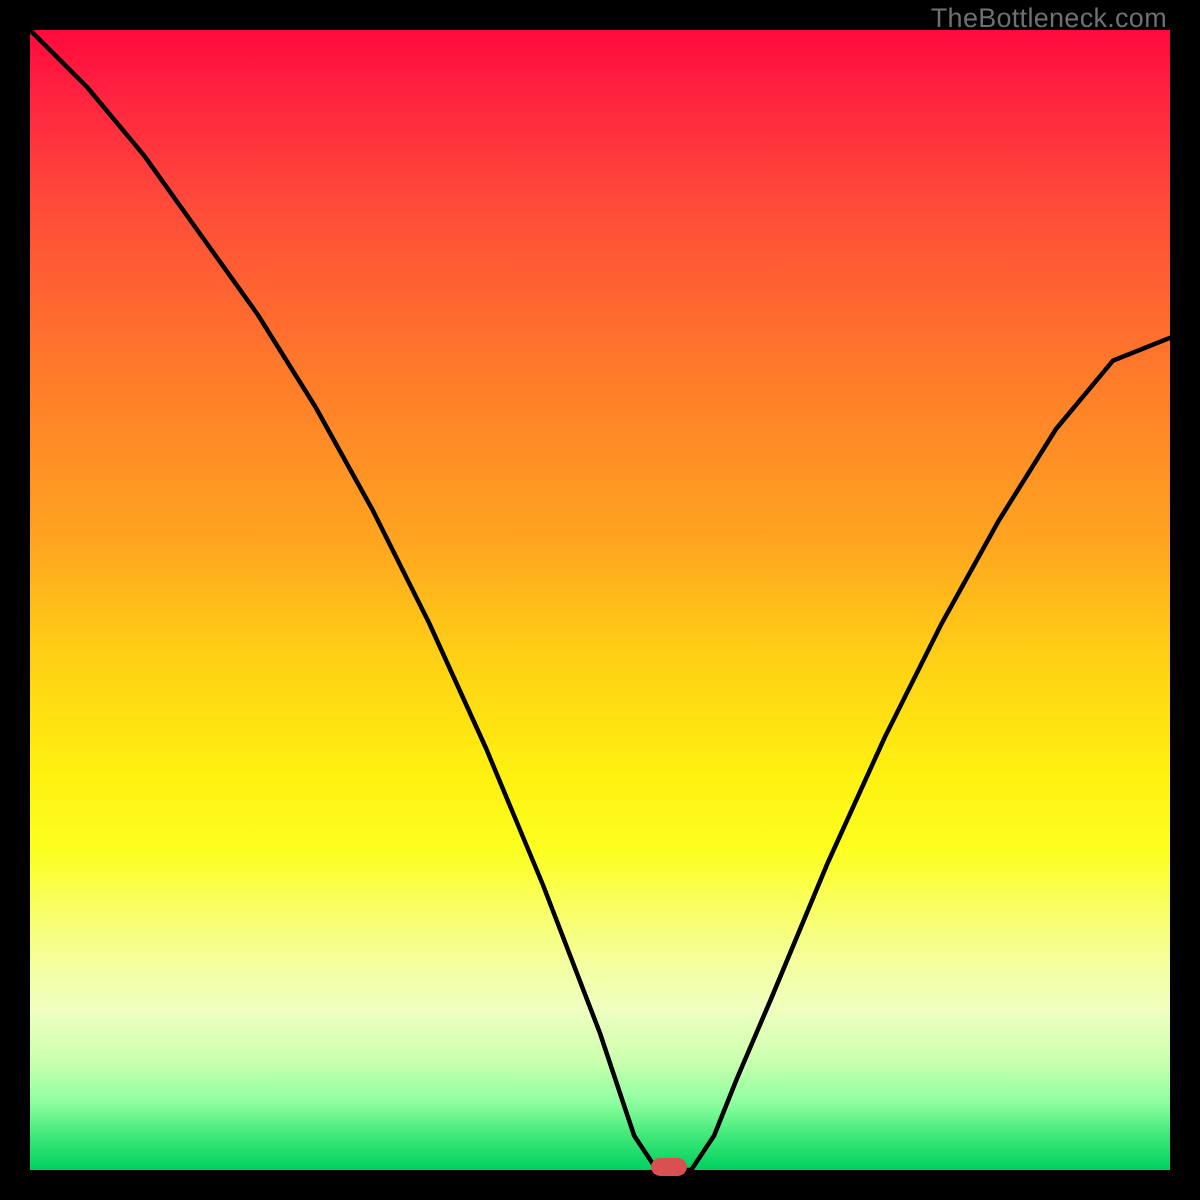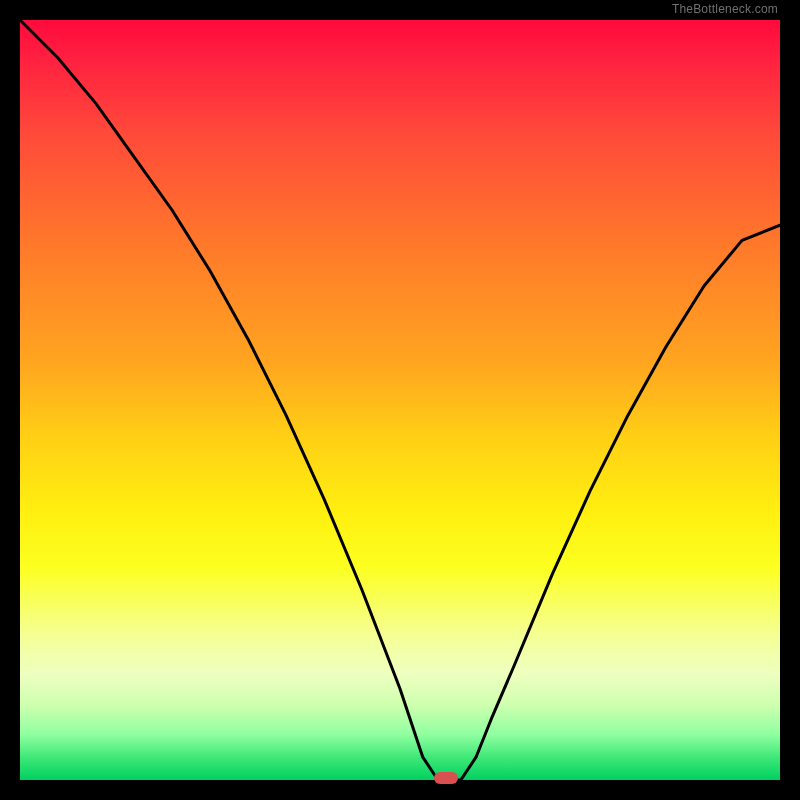--- a/index.html
+++ b/index.html
@@ -31,21 +31,21 @@
       #d0ffb0 90%,
       #90ffa0 94%,
       #40e878 97%,
       #00d060 100%);
   }
   .watermark {
     position: absolute;
     top: 2px;
     right: 22px;
     font-family: Arial, Helvetica, sans-serif;
-    font-size: 12px;
+    font-size: 18px;
     font-weight: 500;
     color: #707070;
     letter-spacing: 0.2px;
   }
   .curve-svg {
     position: absolute;
     left: 0;
     top: 0;
     width: 760px;
     height: 760px;

